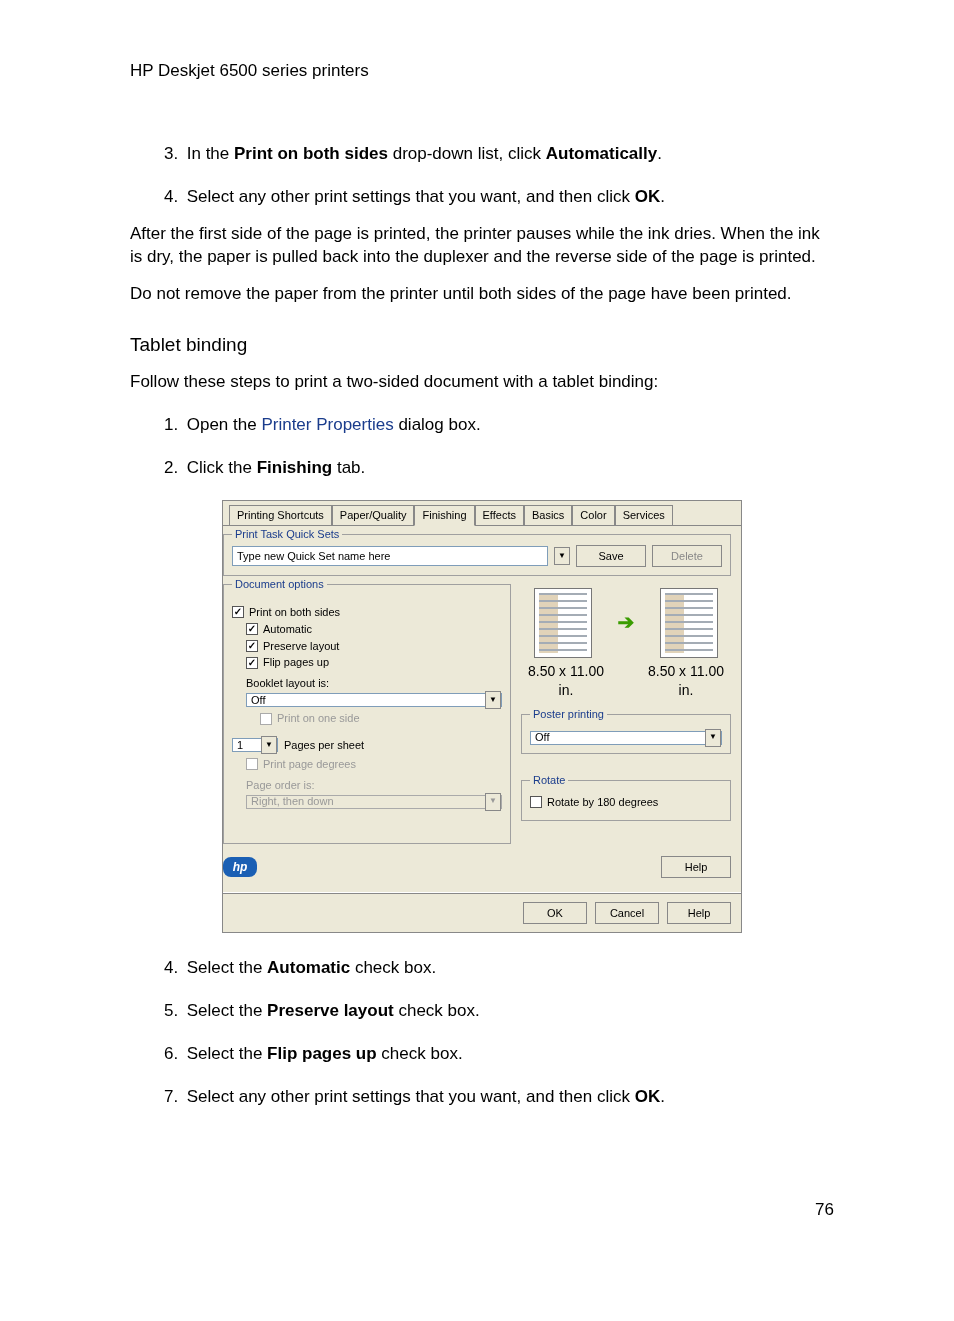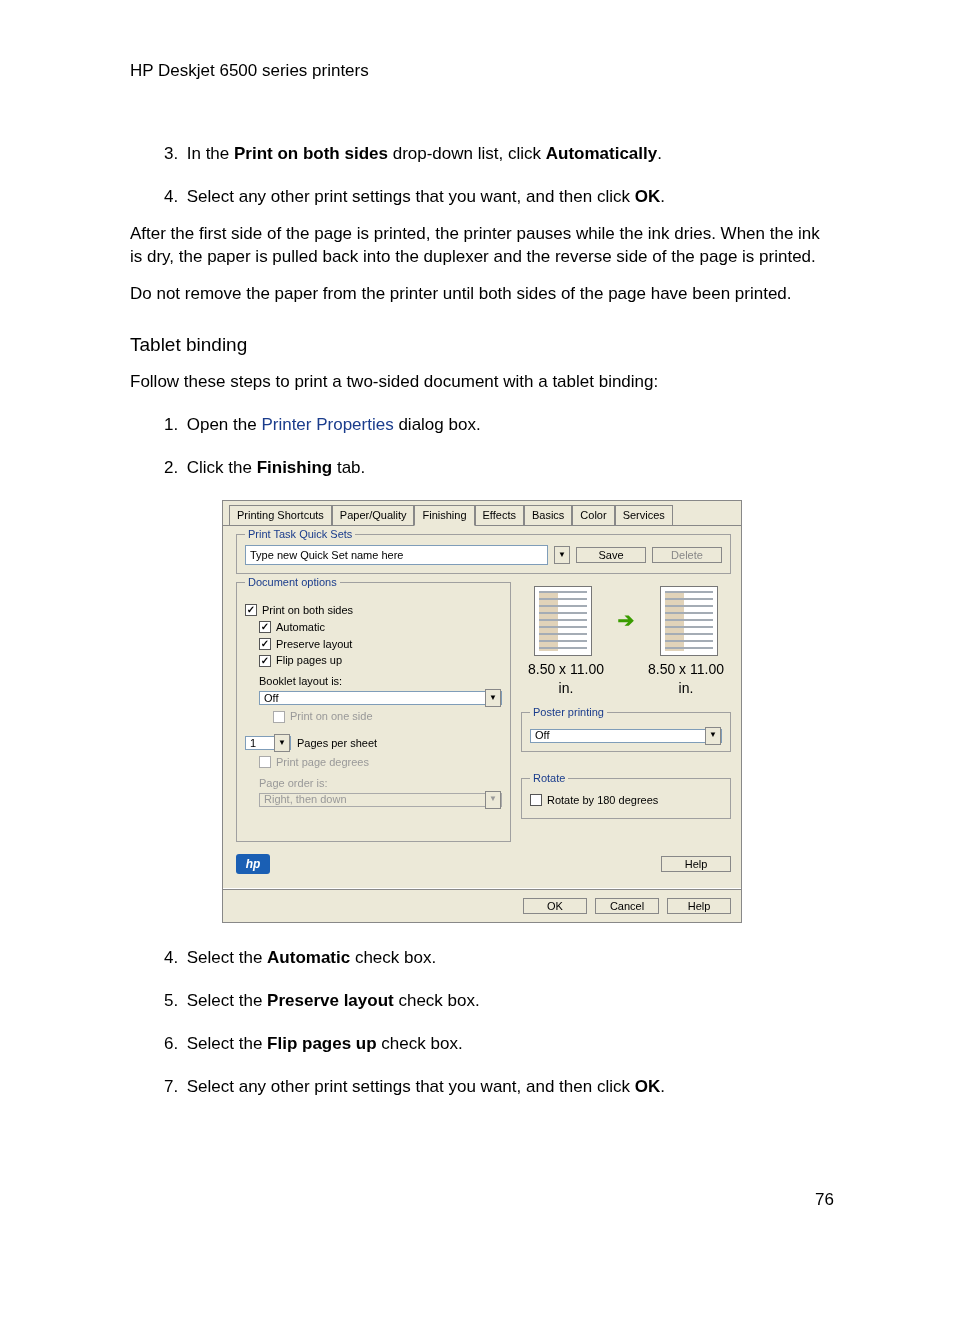--- a/index.html
+++ b/index.html
@@ -40,21 +40,21 @@
       border-bottom: none;
       background: #ece9d8;
       margin-right: 0px;
       font-size: 11px;
       position: relative;
       cursor: pointer;
     }
     .tab.active { background: #ece9d8; border-bottom: 1px solid #ece9d8; z-index: 2; margin-bottom: -1px; }
     .dialog-body {
       border-top: 1px solid #888;
-      padding: 8px 10px 10px 13px;
+      padding: 8px 10px 10px 0;
       background: #ece9d8;
     }
     .groupbox {
       border: 1px solid #a0a0a0;
       padding: 10px 8px 8px 8px;
       margin-bottom: 8px;
       position: relative;
     }
     .groupbox-title {
       position: absolute;
@@ -78,21 +78,21 @@
     .dd-arrow {
       width: 16px; height: 18px;
       border: 1px solid #888;
       background: #ece9d8;
       display: inline-flex; align-items: center; justify-content: center;
       font-size: 8px;
       cursor: pointer;
     }
     .btn {
       min-width: 70px;
-      height: 16px;
+      height: 22px;
       border: 1px solid #888;
       background: #ece9d8;
       font-size: 11px;
       cursor: pointer;
       font-family: Tahoma, Arial, sans-serif;
     }
     .btn:disabled { color: #888; }
     .cols { display: flex; gap: 10px; justify-content: flex-end; }
     .col-left { flex: 1; }
     .col-right { width: 210px; }
@@ -127,21 +127,21 @@
       top: 4px; left: 4px; right: 4px; bottom: 4px;
       background: linear-gradient(#5a6a7a 2px, transparent 2px) 0 0 / 100% 7px,
                   linear-gradient(90deg, #c9b080 40%, transparent 40%) 0 0 / 100% 100%;
       opacity: 0.55;
     }
     .arrow-g { color: #3a9c00; font-size: 20px; font-weight: bold; }
     .dim-row { display: flex; justify-content: space-between; margin-top: 4px; font-size: 14px; }
     .dim-box { width: 90px; text-align: center; }
     .hp-logo {
       display: inline-block; width: 34px; height: 20px;
-      background: #1a5fb4; border-radius: 3px;
+      background: #1a5fb4; border-radius: 8px;
       color: #fff; text-align: center; line-height: 20px;
       font-style: italic; font-size: 12px; font-weight: bold;
     }
     .dialog-footer {
       display: flex; justify-content: flex-end; gap: 8px;
       padding: 8px 10px; background: #ece9d8;
     }
     .dialog-footer .btn { min-width: 64px; }
     .help-row { display: flex; justify-content: space-between; align-items: center; margin-top: 4px; }
     .divider { border-top: 1px solid #fff; border-bottom: 1px solid #888; margin: 4px 0 0 0; }

